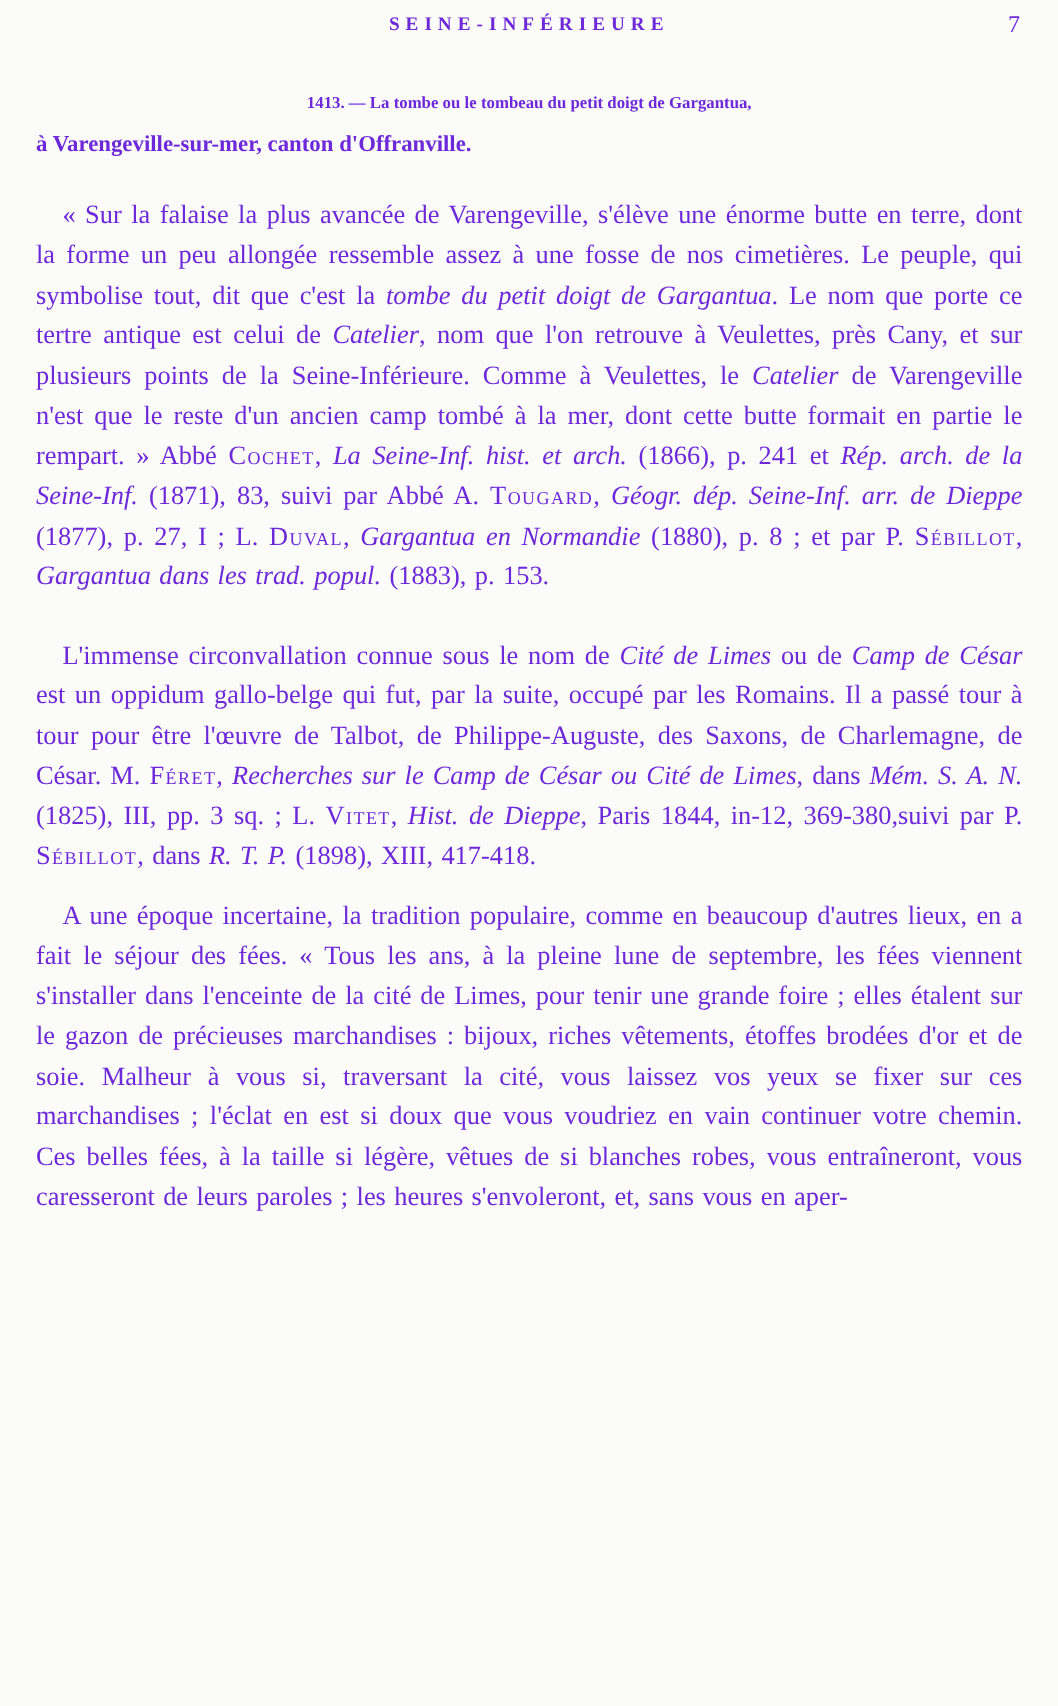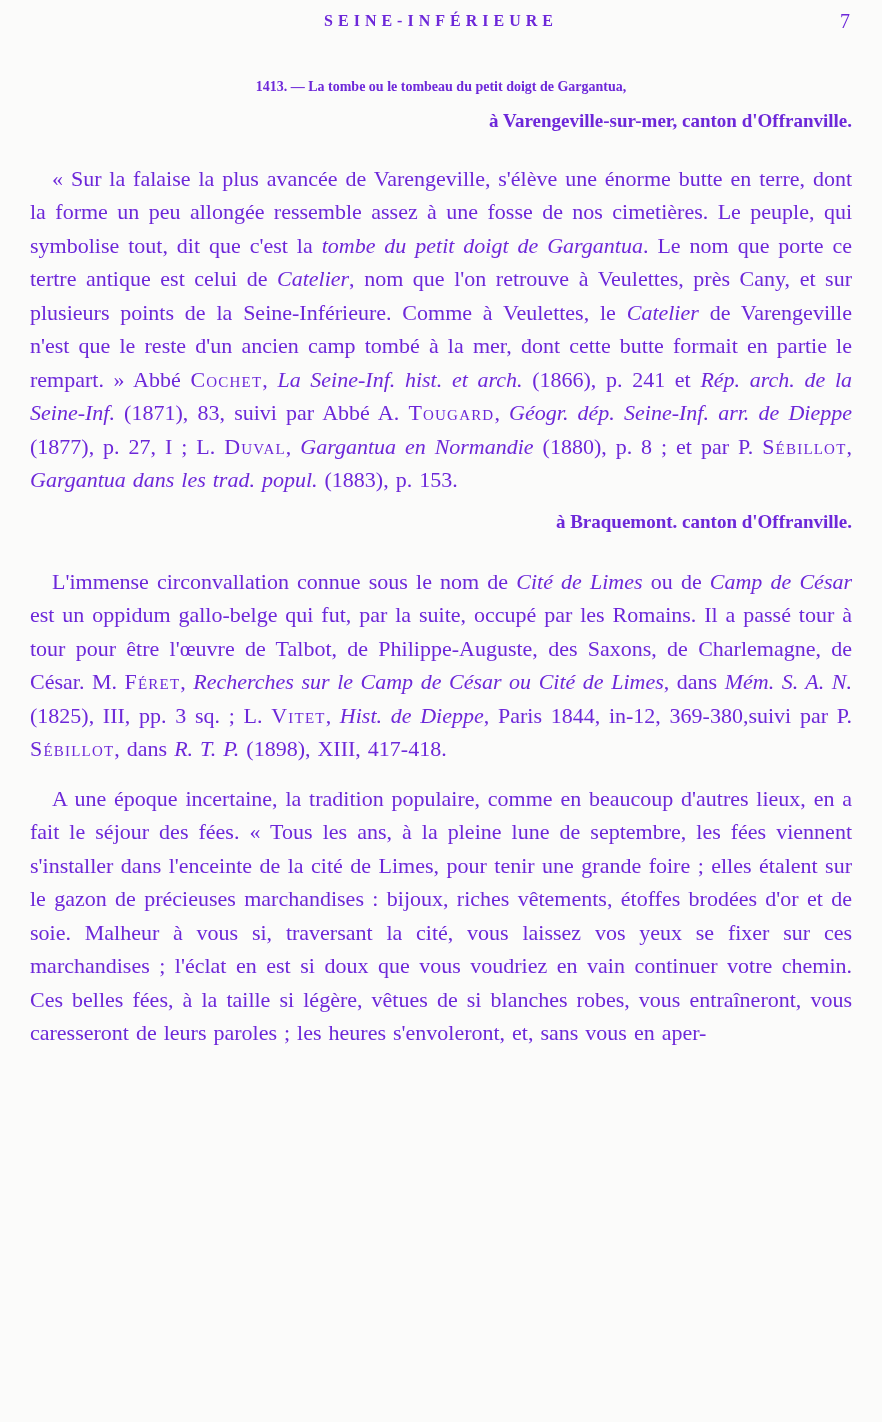--- a/index.html
+++ b/index.html
@@ -41,21 +41,21 @@
   }
   
   .entry-title {
     text-align: center;
     font-weight: bold;
     font-size: 14px;
     line-height: 1.25;
     margin: 0;
   }
   .entry-location {
-    text-align: right;
+    text-align: left;
     font-weight: bold;
     font-size: 19px;
     margin: 14px 0 0 0;
   }
   .entry-1413 .entry-title { margin-top: 36px; }
   .entry-1414 .entry-title { margin-top: 52px; }
   
   .paragraph {
     font-size: 22px;
     line-height: 33.5px;
@@ -80,18 +80,17 @@
     <div class="page-number">7</div>
   </div>
 
   <section class="entry entry-1413">
     <h2 class="entry-title">1413. — La tombe ou le tombeau du petit doigt de Gargantua,</h2>
     <h3 class="entry-location">à Varengeville-sur-mer, canton d'Offranville.</h3>
     <p class="paragraph"><span>« Sur la falaise la plus avancée de Varengeville, s'élève une énorme butte en terre, dont la forme un peu allongée ressemble assez à une fosse de nos cimetières. Le peuple, qui symbolise tout, dit que c'est la </span><span class="i">tombe du petit doigt de Gargantua</span><span>. Le nom que porte ce tertre antique est celui de </span><span class="i">Catelier</span><span>, nom que l'on retrouve à Veulettes, près Cany, et sur plusieurs points de la Seine-Inférieure. Comme à Veulettes, le </span><span class="i">Catelier</span><span> de Varengeville n'est que le reste d'un ancien camp tombé à la mer, dont cette butte formait en partie le rempart. » Abbé </span><span class="sc">Cochet</span><span>, </span><span class="i">La Seine-Inf. hist. et arch.</span><span> (1866), p. 241 et </span><span class="i">Rép. arch. de la Seine-Inf.</span><span> (1871), 83, suivi par Abbé A. </span><span class="sc">Tougard</span><span>, </span><span class="i">Géogr. dép. Seine-Inf. arr. de Dieppe</span><span> (1877), p. 27, I ; L. </span><span class="sc">Duval</span><span>, </span><span class="i">Gargantua en Normandie</span><span> (1880), p. 8 ; et par P. </span><span class="sc">Sébillot</span><span>, </span><span class="i">Gargantua dans les trad. popul.</span><span> (1883), p. 153.</span></p>
   </section>
 
   <section class="entry entry-1414">
-    <h3 class="entry-location">à Braquemont. canton d'Offranville.</h3>
     <p class="paragraph"><span>L'immense circonvallation connue sous le nom de </span><span class="i">Cité de Limes</span><span> ou de </span><span class="i">Camp de César</span><span> est un oppidum gallo-belge qui fut, par la suite, occupé par les Romains. Il a passé tour à tour pour être l'œuvre de Talbot, de Philippe-Auguste, des Saxons, de Charlemagne, de César. M. </span><span class="sc">Féret</span><span>, </span><span class="i">Recherches sur le Camp de César ou Cité de Limes</span><span>, dans </span><span class="i">Mém. S. A. N.</span><span> (1825), III, pp. 3 sq. ; L. </span><span class="sc">Vitet</span><span>, </span><span class="i">Hist. de Dieppe</span><span>, Paris 1844, in-12, 369-380,suivi par P. </span><span class="sc">Sébillot</span><span>, dans </span><span class="i">R. T. P.</span><span> (1898), XIII, 417-418.</span></p>
     <p class="paragraph"><span>A une époque incertaine, la tradition populaire, comme en beaucoup d'autres lieux, en a fait le séjour des fées. « Tous les ans, à la pleine lune de septembre, les fées viennent s'installer dans l'enceinte de la cité de Limes, pour tenir une grande foire ; elles étalent sur le gazon de précieuses marchandises : bijoux, riches vêtements, étoffes brodées d'or et de soie. Malheur à vous si, traversant la cité, vous laissez vos yeux se fixer sur ces marchandises ; l'éclat en est si doux que vous voudriez en vain continuer votre chemin. Ces belles fées, à la taille si légère, vêtues de si blanches robes, vous entraîneront, vous caresseront de leurs paroles ; les heures s'envoleront, et, sans vous en aper-</span></p>
   </section>
 
 </div>
 
 </body></html>

